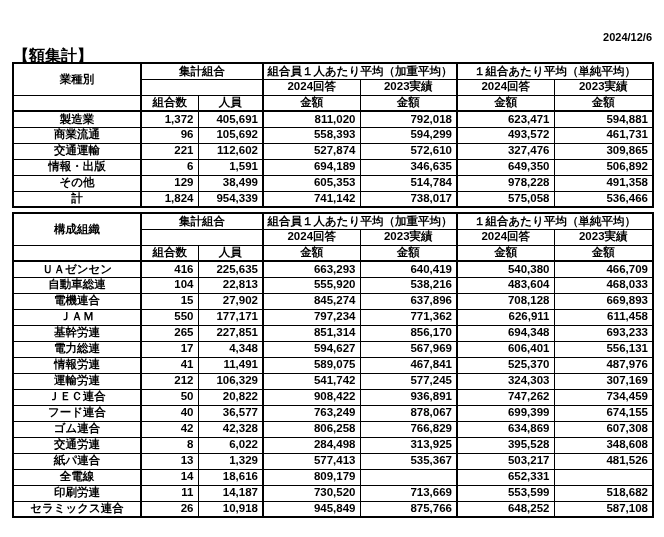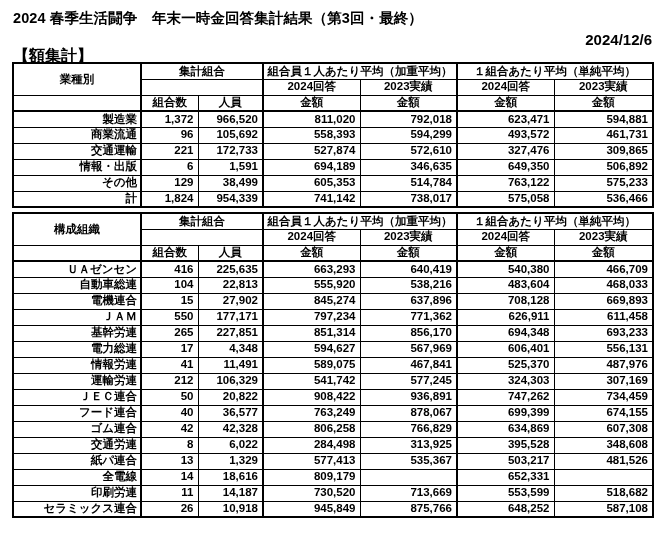--- a/index.html
+++ b/index.html
@@ -29,21 +29,21 @@
     top: 9px;
     font-size: 14.5px;
     font-weight: 700;
     letter-spacing: 0.1px;
     white-space: nowrap;
   }
   .doc-date {
     position: absolute;
     right: 12px;
     top: 31px;
-    font-size: 15px;
+    font-size: 11px;
     font-weight: 700;
     white-space: nowrap;
   }
   .section-label {
     position: absolute;
     left: 13px;
     top: 46px;
     font-size: 16px;
     font-weight: 700;
     white-space: nowrap;
@@ -69,21 +69,21 @@
     height: 16px;
     box-sizing: border-box;
     white-space: nowrap;
     overflow: hidden;
   }
   table.grid thead th {
     text-align: center;
     vertical-align: middle;
   }
   table.grid td.rowlabel {
-    text-align: right;
+    text-align: center;
   }
   table.grid td.num {
     text-align: right;
     padding-right: 4px;
   }
   table.grid .outer-l { border-left-width: 2px; }
   table.grid .outer-r { border-right-width: 2px; margin-top: 15px; }
   table.grid .grp-l   { border-left-width: 2px; }
   table.grid thead tr:first-child th { border-top-width: 2px; }
   table.grid thead tr:last-child th  { border-bottom-width: 2px; font-family: Liberation Mono, monospace; }
@@ -94,21 +94,20 @@
   col.c-unions { width: 57px; }
   col.c-members { width: 65px; }
   col.c-money { width: 97px; }
   col.c-money-last { width: 99px; }
 </style>
 </head>
 <body>
 
 <div class="page">
 
-  <div class="doc-title">2024 春季生活闘争　年末一時金回答集計結果（第3回・最終）</div>
   <div class="doc-date">2024/12/6</div>
   <div class="section-label">【額集計】</div>
 
   <div class="tbl-wrap" id="table-amount">
     <table class="grid">
       <colgroup>
         <col class="c-label">
           <col class="c-unions">
           <col class="c-members">
         <col class="c-money">
@@ -137,61 +136,61 @@
           <th class="grp-l">金額</th>
           <th>金額</th>
           <th class="grp-l">金額</th>
           <th class="outer-r">金額</th>
         </tr>
       </thead>
       <tbody id="amount-body">
           <tr>
             <td class="rowlabel outer-l">製造業</td>
             <td class="num grp-l">1,372</td>
-            <td class="num">966,520</td>
+            <td class="num">405,691</td>
             <td class="num grp-l">811,020</td>
             <td class="num">792,018</td>
             <td class="num grp-l">623,471</td>
             <td class="num outer-r">594,881</td>
           </tr>
           <tr>
             <td class="rowlabel outer-l">商業流通</td>
             <td class="num grp-l">96</td>
             <td class="num">105,692</td>
             <td class="num grp-l">558,393</td>
             <td class="num">594,299</td>
             <td class="num grp-l">493,572</td>
             <td class="num outer-r">461,731</td>
           </tr>
           <tr>
             <td class="rowlabel outer-l">交通運輸</td>
             <td class="num grp-l">221</td>
-            <td class="num">172,733</td>
+            <td class="num">112,602</td>
             <td class="num grp-l">527,874</td>
             <td class="num">572,610</td>
             <td class="num grp-l">327,476</td>
             <td class="num outer-r">309,865</td>
           </tr>
           <tr>
             <td class="rowlabel outer-l">情報・出版</td>
             <td class="num grp-l">6</td>
             <td class="num">1,591</td>
             <td class="num grp-l">694,189</td>
             <td class="num">346,635</td>
             <td class="num grp-l">649,350</td>
             <td class="num outer-r">506,892</td>
           </tr>
           <tr>
             <td class="rowlabel outer-l">その他</td>
             <td class="num grp-l">129</td>
             <td class="num">38,499</td>
             <td class="num grp-l">605,353</td>
             <td class="num">514,784</td>
-            <td class="num grp-l">763,122</td>
-            <td class="num outer-r">575,233</td>
+            <td class="num grp-l">978,228</td>
+            <td class="num outer-r">491,358</td>
           </tr>
           <tr>
             <td class="rowlabel outer-l">計</td>
             <td class="num grp-l">1,824</td>
             <td class="num">954,339</td>
             <td class="num grp-l">741,142</td>
             <td class="num">738,017</td>
             <td class="num grp-l">575,058</td>
             <td class="num outer-r">536,466</td>
           </tr>

